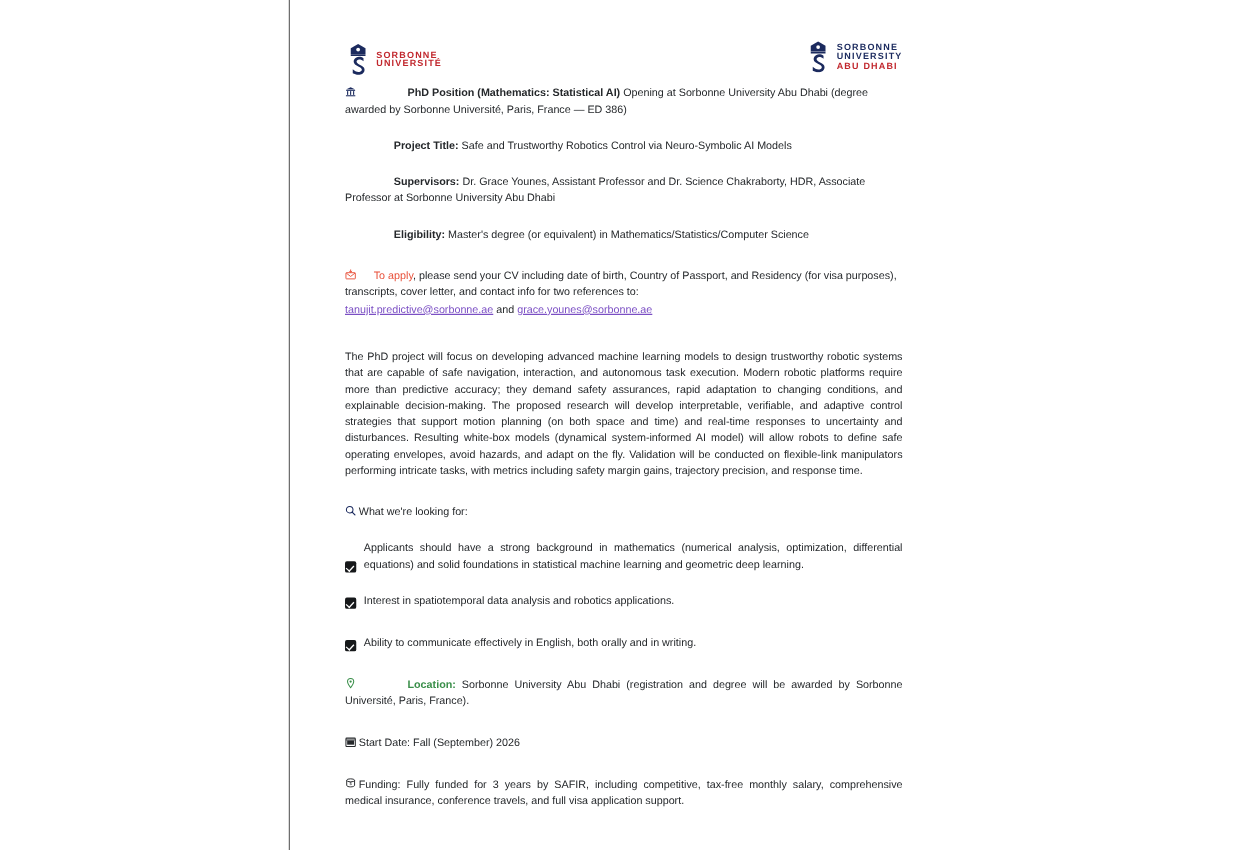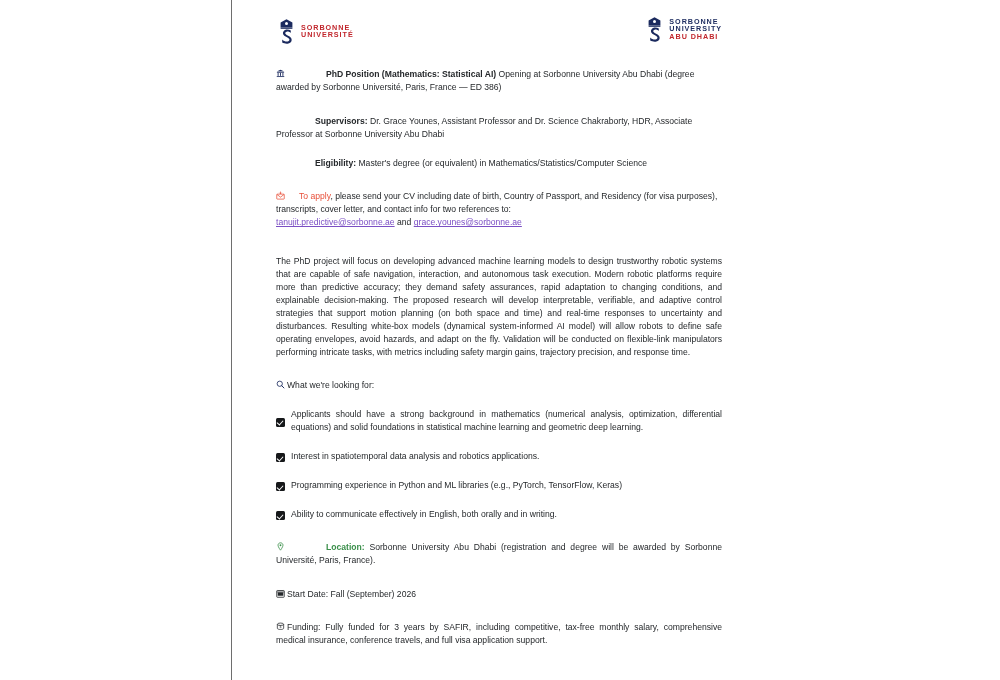--- a/index.html
+++ b/index.html
@@ -25,21 +25,21 @@
   .doc {
     position: absolute;
     left: 276px;
     top: 0;
     width: 446px;
     height: 680px;
   }
   .logo-row {
     position: absolute;
     left: 0;
-    top: 16px;
+    top: 32px;
     width: 446px;
     height: 34px;
     text-decoration: underline;
   }
   .logo {
     position: absolute;
     display: flex;
     align-items: center;
     gap: 4px;
   }
@@ -92,21 +92,21 @@
   .ico {
     display: inline-block;
     vertical-align: -1px;
     margin-right: 2px;
   }
   .ico svg { display: block; }
 
   .bullet {
     margin: 0 0 11px 0;
     display: flex;
-    align-items: center;
+    align-items: flex-end;
     gap: 6px;
   }
   .bullet .checkbox {
     flex: none;
     width: 9px;
     height: 9px;
     margin-top: 2px;
     background: #16181a;
     border-radius: 1.5px;
     position: relative;
@@ -180,20 +180,21 @@
             <path d="M6 1 L11 3.4 L1 3.4 Z" fill="#1b2a5e"></path>
             <rect x="1.2" y="4" width="9.6" height="0.9" fill="#1b2a5e"></rect>
             <rect x="2.2" y="5.2" width="1.2" height="4" fill="#1b2a5e"></rect>
             <rect x="5.4" y="5.2" width="1.2" height="4" fill="#1b2a5e"></rect>
             <rect x="8.6" y="5.2" width="1.2" height="4" fill="#1b2a5e"></rect>
             <rect x="1" y="9.6" width="10" height="1.1" fill="#1b2a5e"></rect>
           </svg></span><span class="bold">PhD Position (Mathematics: Statistical AI)</span><span> Opening at Sorbonne University Abu Dhabi (degree awarded by Sorbonne Université, Paris, France — ED 386)</span></p>
 
     <div class="gap-sm"></div>
 
+    <p class="blk"><span class="bold">Project Title:</span><span> Safe and Trustworthy Robotics Control via Neuro-Symbolic AI Models</span></p>
 
     <div class="gap-sm"></div>
 
     <p class="blk"><span class="bold">Supervisors:</span><span> Dr. Grace Younes, Assistant Professor and Dr. Science Chakraborty, HDR, Associate Professor at Sorbonne University Abu Dhabi</span></p>
 
     <div class="gap-sm"></div>
 
     <p class="blk"><span class="bold">Eligibility:</span><span> Master's degree (or equivalent) in Mathematics/Statistics/Computer Science</span></p>
 
     <div class="gap-md"></div>
@@ -227,24 +228,20 @@
 
     <div class="gap-sm"></div>
 
     <div class="bullet">
       <span class="checkbox"></span>
       <span class="btxt">Interest in spatiotemporal data analysis and robotics applications.</span>
     </div>
 
     <div class="gap-sm"></div>
 
-    <div class="bullet">
-      <span class="checkbox"></span>
-      <span class="btxt">Programming experience in Python and ML libraries (e.g., PyTorch, TensorFlow, Keras)</span>
-    </div>
 
     <div class="gap-sm"></div>
 
     <div class="bullet">
       <span class="checkbox"></span>
       <span class="btxt">Ability to communicate effectively in English, both orally and in writing.</span>
     </div>
 
     <div class="gap-md"></div>
 

